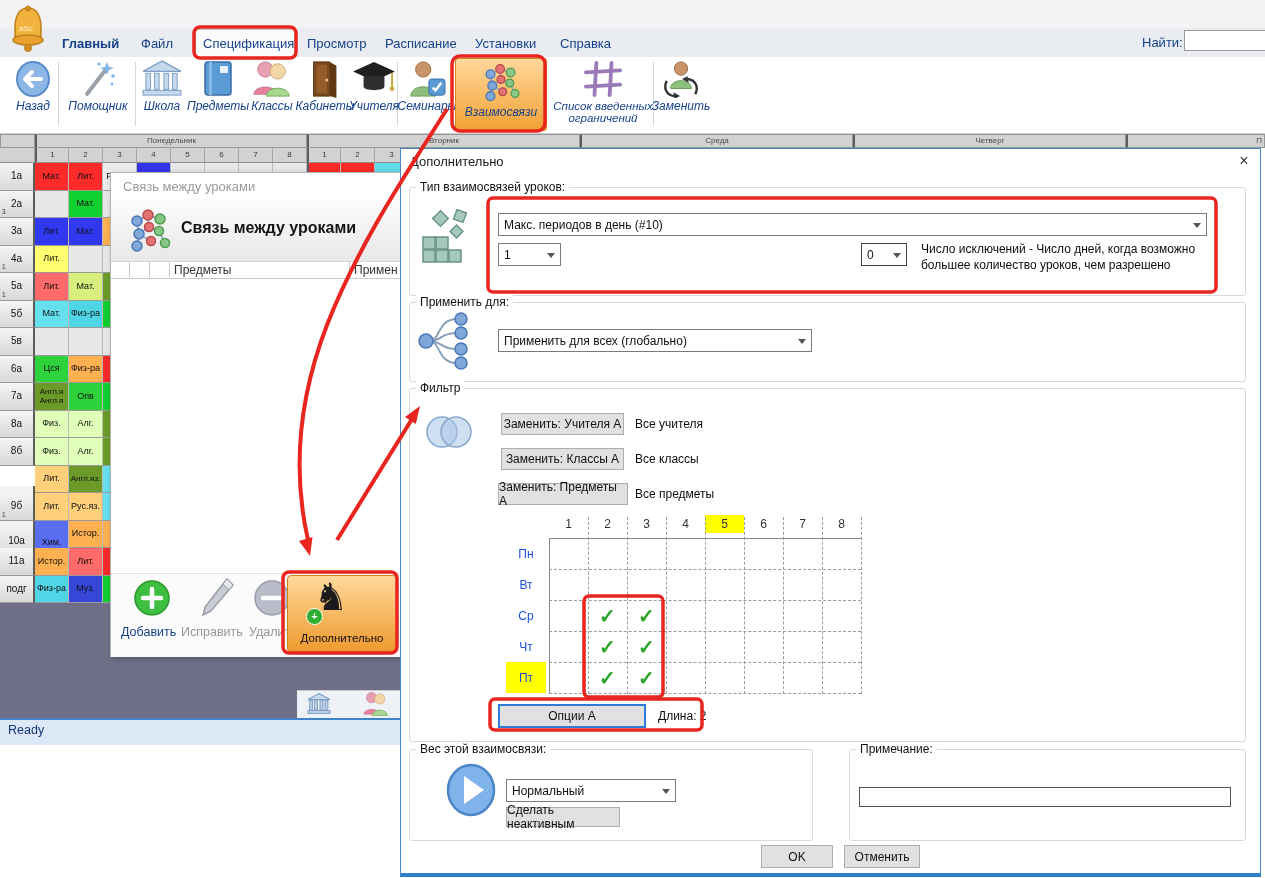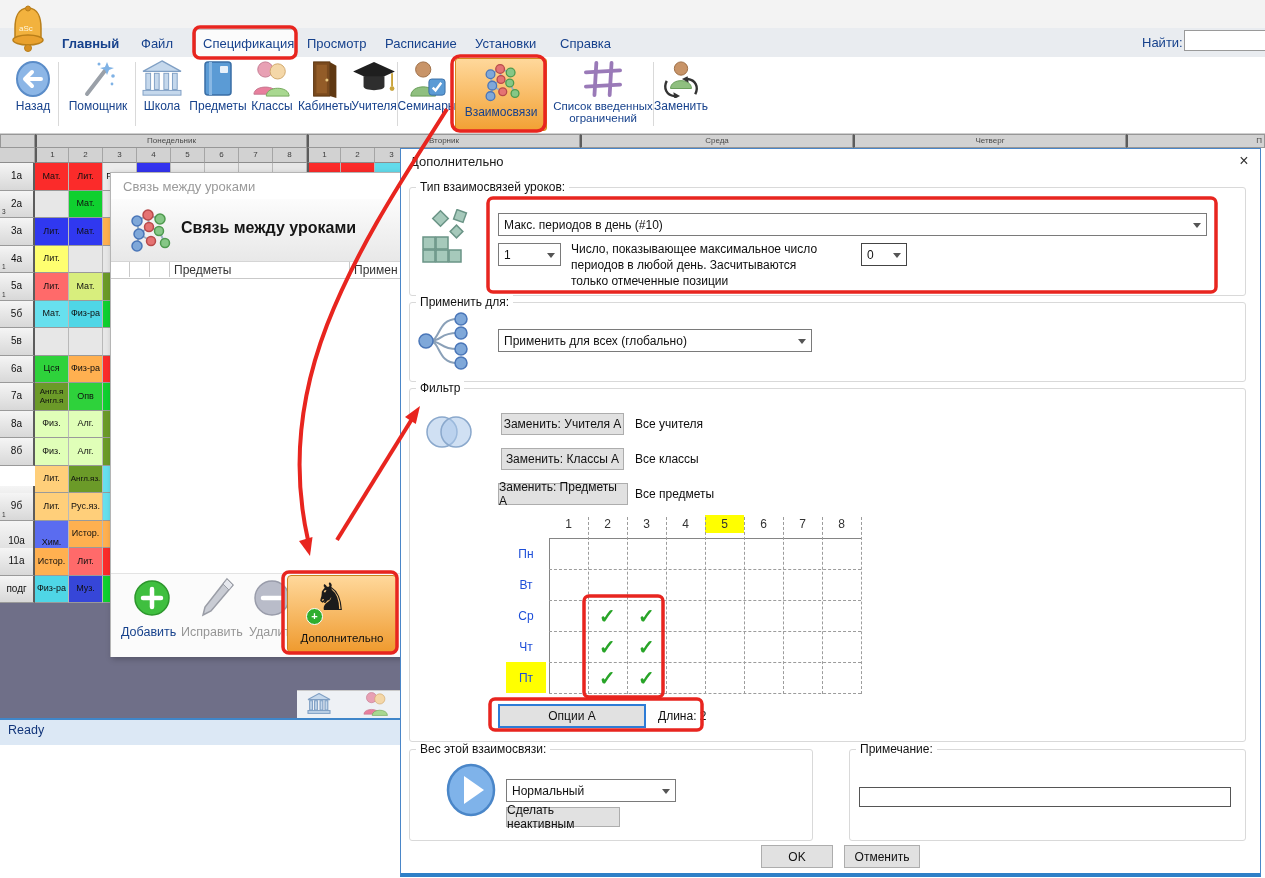--- a/index.html
+++ b/index.html
@@ -9,21 +9,21 @@
   
   #titlebar{left:0;top:0;width:1265px;height:28px;background:#f3f3f3;}
   #apptitle{left:0;top:7px;width:1265px;text-align:center;font-size:13px;color:#1c1c1c;}
   #menubar{left:0;top:28px;width:1265px;height:29px;background:#e9ecf0;border-bottom:1px solid #d2d2d2;}
   .menuitem{top:36px;font-size:13px;color:#16418c;white-space:nowrap;cursor:default;}
   #spec-tab{left:195px;top:29px;width:100px;height:28px;background:#fbfbfb;border:1px solid #c4c4c4;border-bottom:none;border-radius:3px 3px 0 0;}
   #findlabel{left:1142px;top:35px;font-size:13px;color:#16418c;}
   #findinput{left:1184px;top:30px;width:76px;height:19px;border:1px solid #9a9a9a;background:#fff;font-size:12px;padding:0 3px;}
   #toolbar{left:0;top:57px;width:1265px;height:76px;background:#fff;border-bottom:1px solid #cfcfcf;}
   .tsep{top:62px;width:1px;height:64px;background:#d9d9d9;}
-  .tbtn{display:flex;flex-direction:column;align-items:center;justify-content:flex-start;font-size:12px;color:#16418c;text-align:center;line-height:1.05;}
+  .tbtn{display:flex;flex-direction:column;align-items:center;justify-content:flex-start;font-size:12px;color:#16418c;text-align:center;line-height:1.05;font-style:italic;}
   .tbtn .lbl{margin-top:2px;white-space:nowrap;}
   .tbtn .lbl2{margin-top:2px;font-size:11.5px;white-space:normal;}
   #links-btn{background:linear-gradient(#ffd89b,#f2a134);border:1px solid #d4891c;border-radius:3px;}
   
   .c{position:absolute;border-right:1px solid #b9b9b9;border-bottom:1px solid #9a9a9a;font-size:9px;display:flex;align-items:center;justify-content:center;text-align:center;overflow:hidden;line-height:1.05;color:#101010;box-sizing:border-box;}
   .dayc{background:#d2d2d2;border:1px solid #979797;border-left:2px solid #5c5c5c;font-size:8px;color:#4a4a4a;}
   .numc{background:#d2d2d2;border-right:1px solid #a5a5a5;border-bottom:1px solid #8d8d8d;font-size:8px;color:#3c3c3c;}
   .lab{left:0;width:35px;background:linear-gradient(#f5f5f5,#d8d8d8);border-right:2px solid #5c5c5c;font-size:10px;}
   .lab .sub{position:absolute;left:2px;bottom:1px;font-size:6.5px;font-style:normal;color:#333;}
   #purple{left:0;top:603px;width:405px;height:115px;background:#6f6f88;}
@@ -510,25 +510,25 @@
       </g>
     </svg>
     <div class="abs combo" style="left:97px;top:64px;width:709px;height:23px">
         <span>Макс. периодов в день (#10)</span>
         <span class="carr"></span>
       </div>
     <div class="abs combo" style="left:97px;top:94px;width:63px;height:23px">
         <span>1</span>
         <span class="carr"></span>
       </div>
-    <div class="abs desc" style="left:170px;top:92px;width:252px">Число, показывающее максимальное число периодов в любой день. Засчитываются только отмеченные позиции</div>
     <div class="abs combo" style="left:460px;top:94px;width:46px;height:23px;border-color:#444">
         <span>0</span>
         <span class="carr"></span>
       </div>
+    <div class="abs desc" style="left:520px;top:92px;width:292px">Число исключений - Число дней, когда возможно большее количество уроков, чем разрешено</div>
 
     <div class="abs gbox" style="left:8px;top:153px;width:835px;height:78px"></div>
     <div class="abs glab" style="left:15px;top:146px">Применить для:</div>
     <svg class="abs" style="left:16px;top:162px" width="56" height="60" viewBox="0 0 56 60">
       <g stroke="#8aa0b8" stroke-width="2" fill="none">
         <path d="M12 30 C24 30 20 8 40 8"></path>
           <path d="M12 30 C26 30 22 22 40 22"></path>
         <path d="M12 30 C26 30 22 38 40 38"></path>
           <path d="M12 30 C24 30 20 52 40 52"></path>
       </g>

